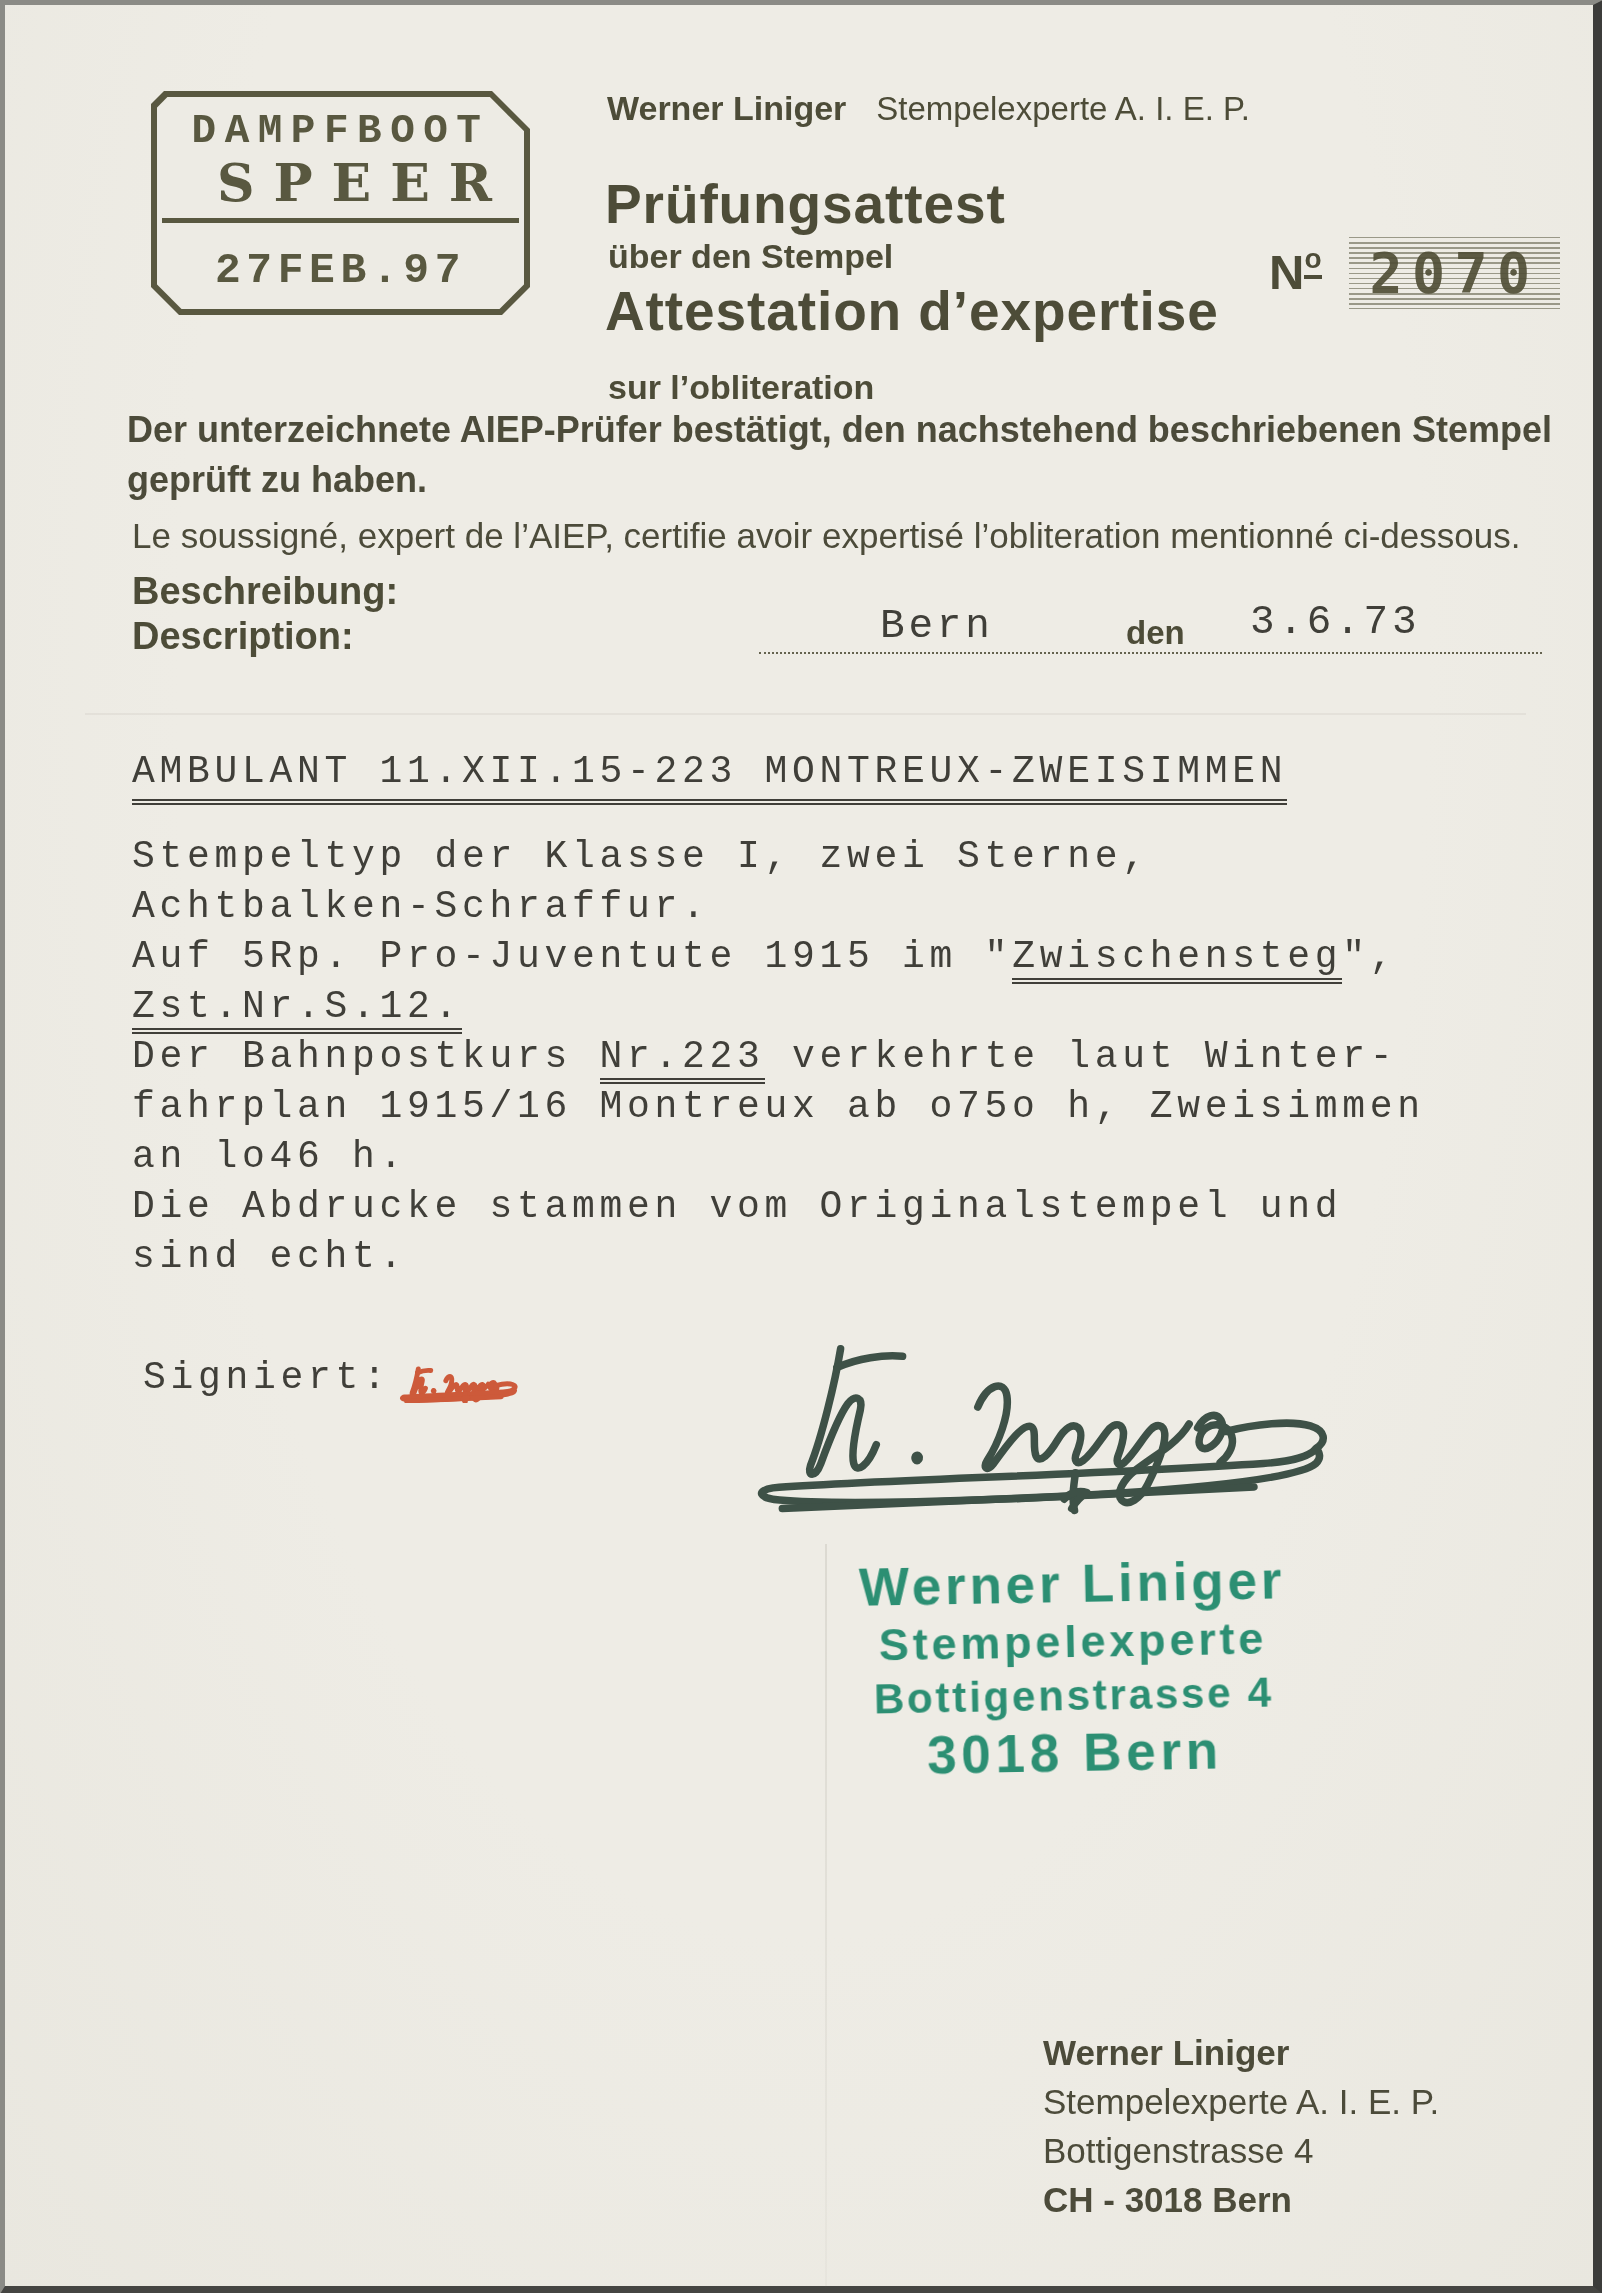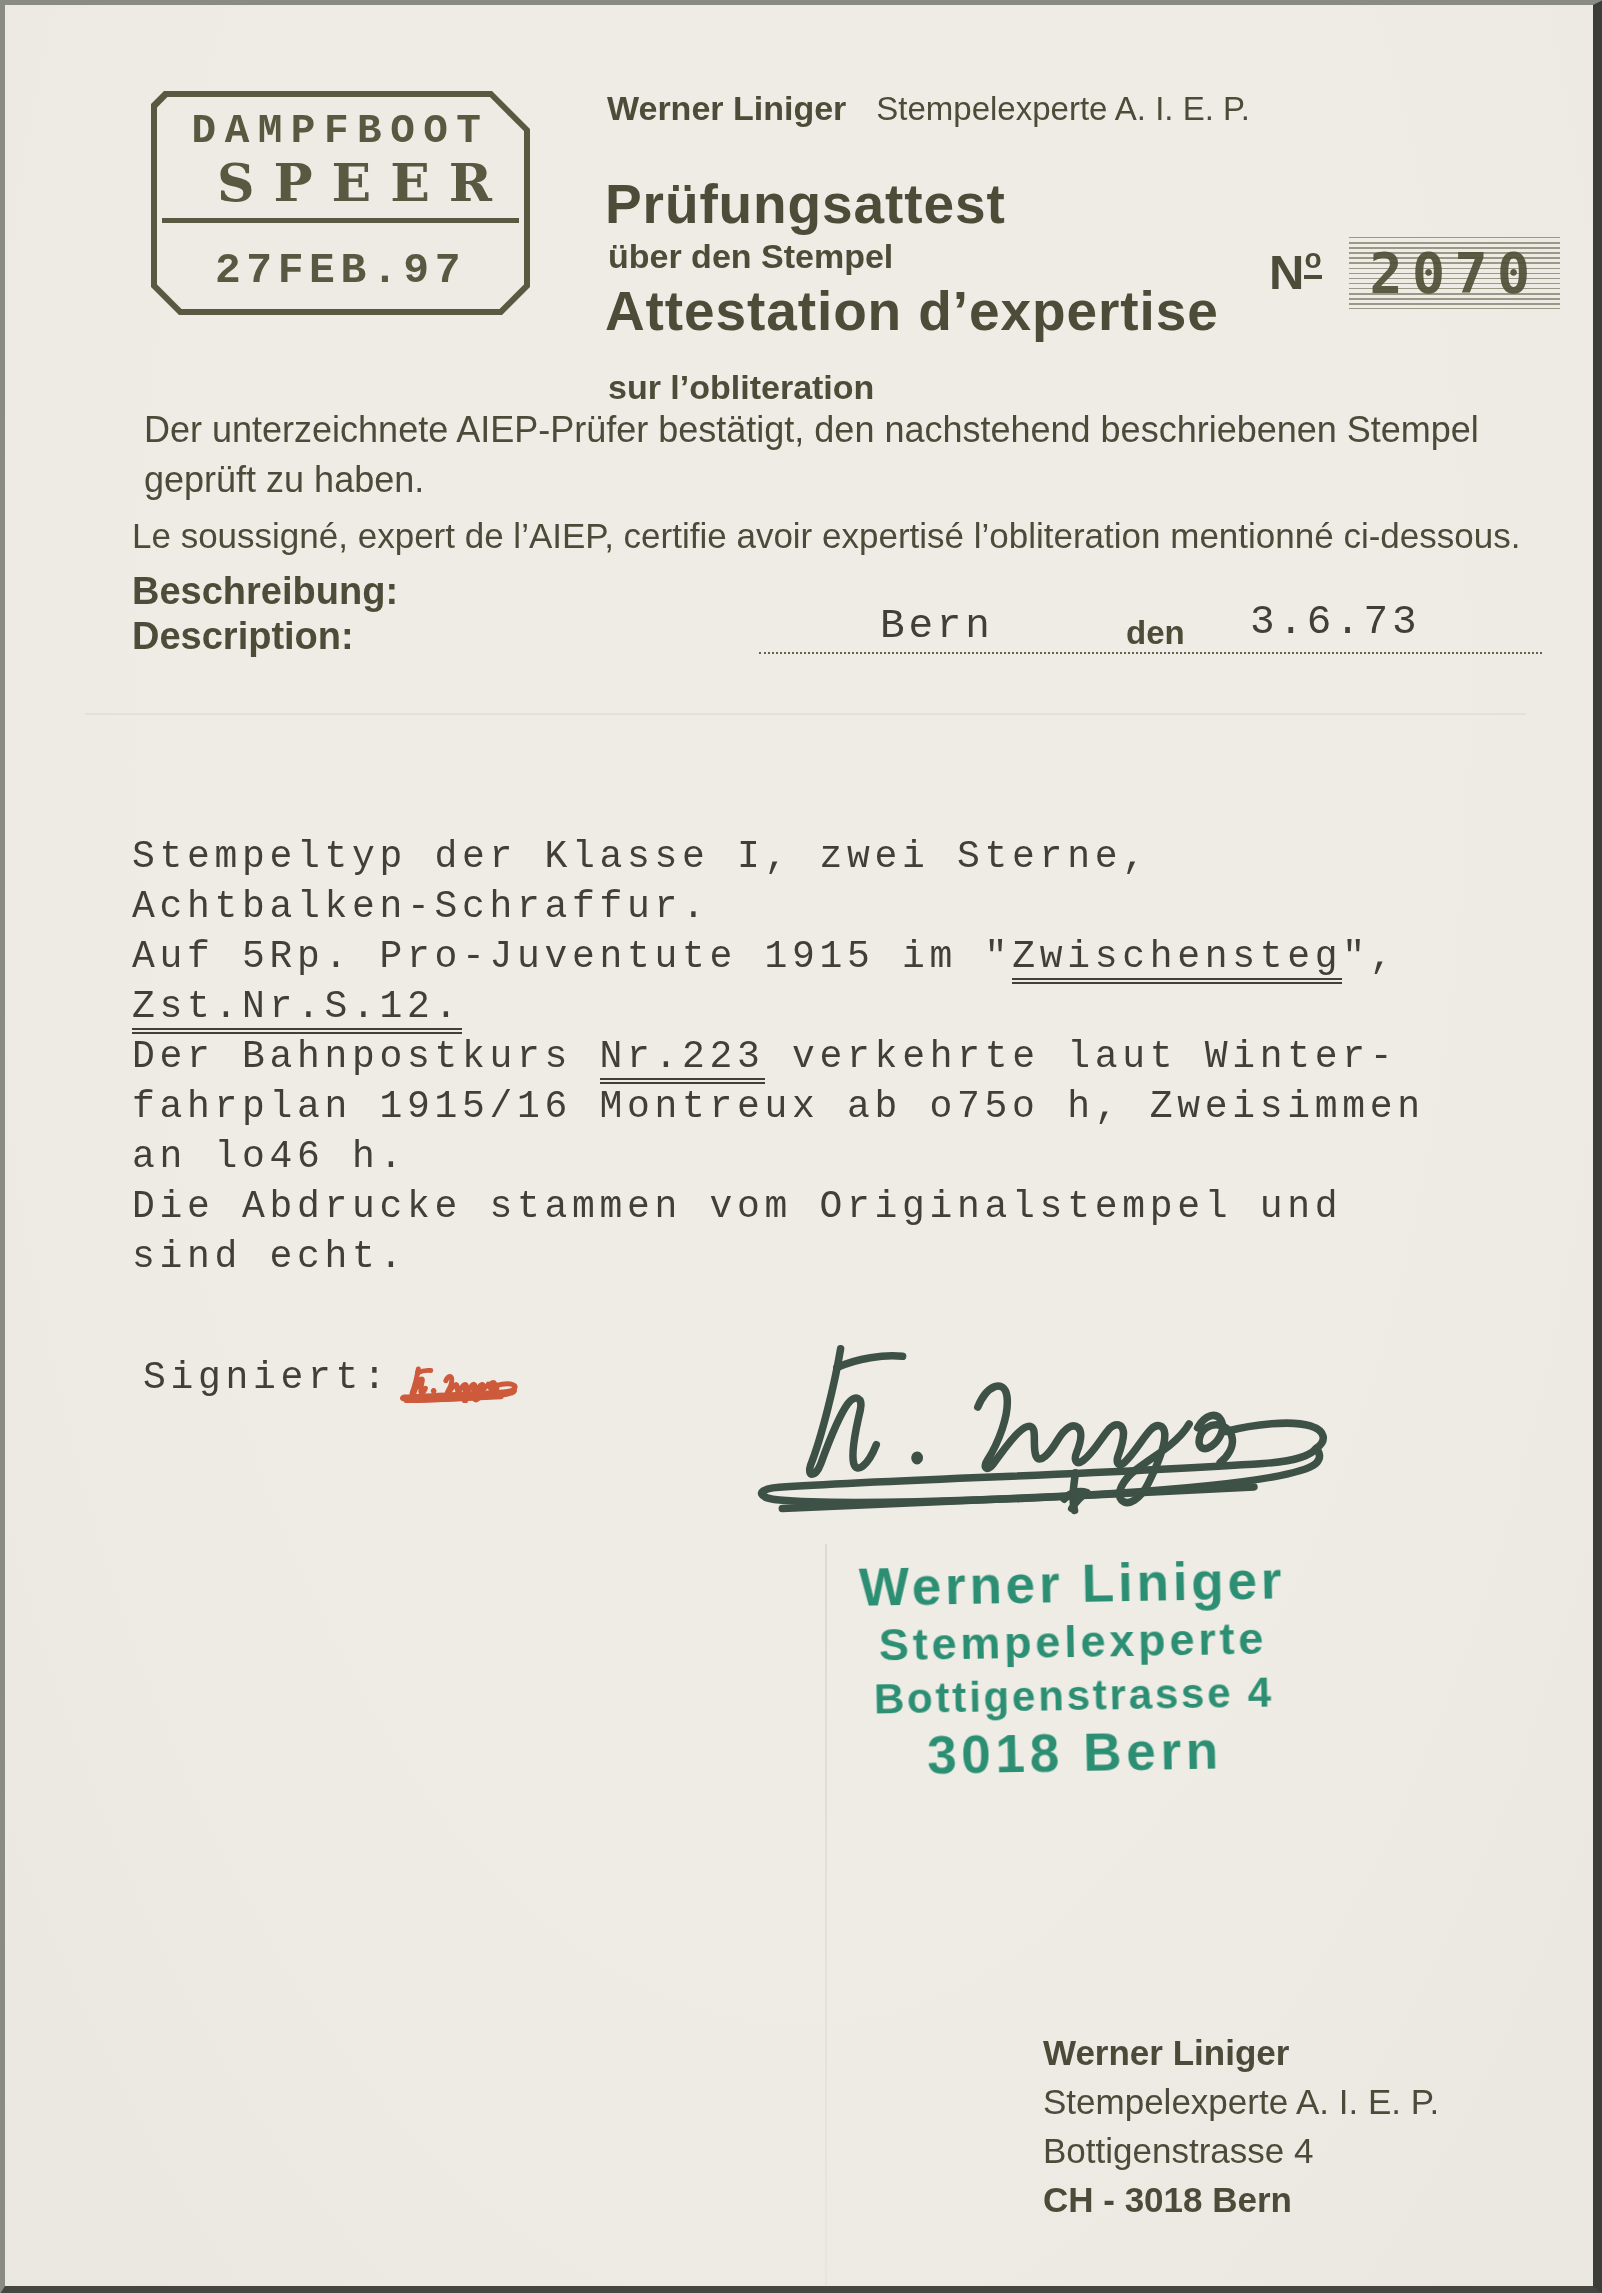--- a/index.html
+++ b/index.html
@@ -40,21 +40,21 @@
 
   .no-label{left:1269px;top:243px;font-size:49px;font-weight:bold;}
   .no-label .sup{font-size:28px;vertical-align:21px;border-bottom:4.7px solid #4d4c38;padding-bottom:0.9px;}
   .no-box{left:1349px;top:237px;width:211px;height:72px;
     background:repeating-linear-gradient(to bottom, rgba(85,84,60,.55) 0 1.5px, rgba(85,84,60,0) 1.5px 5.1px);
     display:flex;align-items:center;justify-content:center;}
   .no-value{font-family:"DejaVu Sans Mono", monospace;font-size:55px;font-weight:bold;
     letter-spacing:9.4px;color:#514f37;opacity:.92;}
 
   
-  .cert-de{left:144px;top:405px;width:1427px;font-size:36px;line-height:50px;color:#4c4b3a;}
+  .cert-de{left:127px;top:405px;width:1427px;font-size:36px;line-height:50px;color:#4c4b3a;font-weight:bold;}
   .cert-fr{left:132px;top:516px;white-space:nowrap;font-size:35px;color:#4c4b3a;}
 
   .descr-de{left:132px;top:570px;font-size:38px;font-weight:bold;}
   .descr-fr{left:132px;top:615px;font-size:38px;font-weight:bold;text-align:right;}
 
   
   .dotline{left:759px;top:652px;width:783px;border-top:2.8px dotted #65634f;}
   .tw{font-family:"Liberation Mono","DejaVu Sans Mono",monospace;color:#403f39;}
   .date-place{left:880px;top:603px;font-size:41px;letter-spacing:3.8px;}
   .date-den{left:1126px;top:614px;font-size:33px;font-weight:bold;color:#4d4c38;}
@@ -122,20 +122,23 @@
   <div class="abs cert-fr">Le soussigné, expert de l’AIEP, certifie avoir expertisé l’obliteration mentionné ci-dessous.</div>
 
   <div class="abs descr-de">Beschreibung:</div>
   <div class="abs descr-fr">Description:</div>
 
   <div class="abs dotline"></div>
   <div class="abs tw date-place">Bern</div>
   <div class="abs date-den">den</div>
   <div class="abs tw date-val">3.6.73</div>
 
+  <div class="abs tw tw-body tw-heading">
+    <span class="u2">AMBULANT 11.XII.15-223 MONTREUX-ZWEISIMMEN</span>
+  </div>
   <div class="abs tw tw-body tw-par">
     <div>Stempeltyp der Klasse I, zwei Sterne,</div>
     <div>Achtbalken-Schraffur.</div>
     <div><span>Auf 5Rp. Pro-Juventute 1915 im "</span><span class="u2i">Zwischensteg</span><span>",</span></div>
     <div><span class="u2i">Zst.Nr.S.12.</span></div>
     <div><span>Der Bahnpostkurs </span><span class="u2i">Nr.223</span><span> verkehrte laut Winter-</span></div>
     <div>fahrplan 1915/16 Montreux ab o75o h, Zweisimmen</div>
     <div>an lo46 h.</div>
     <div>Die Abdrucke stammen vom Originalstempel und</div>
     <div>sind echt.</div>

